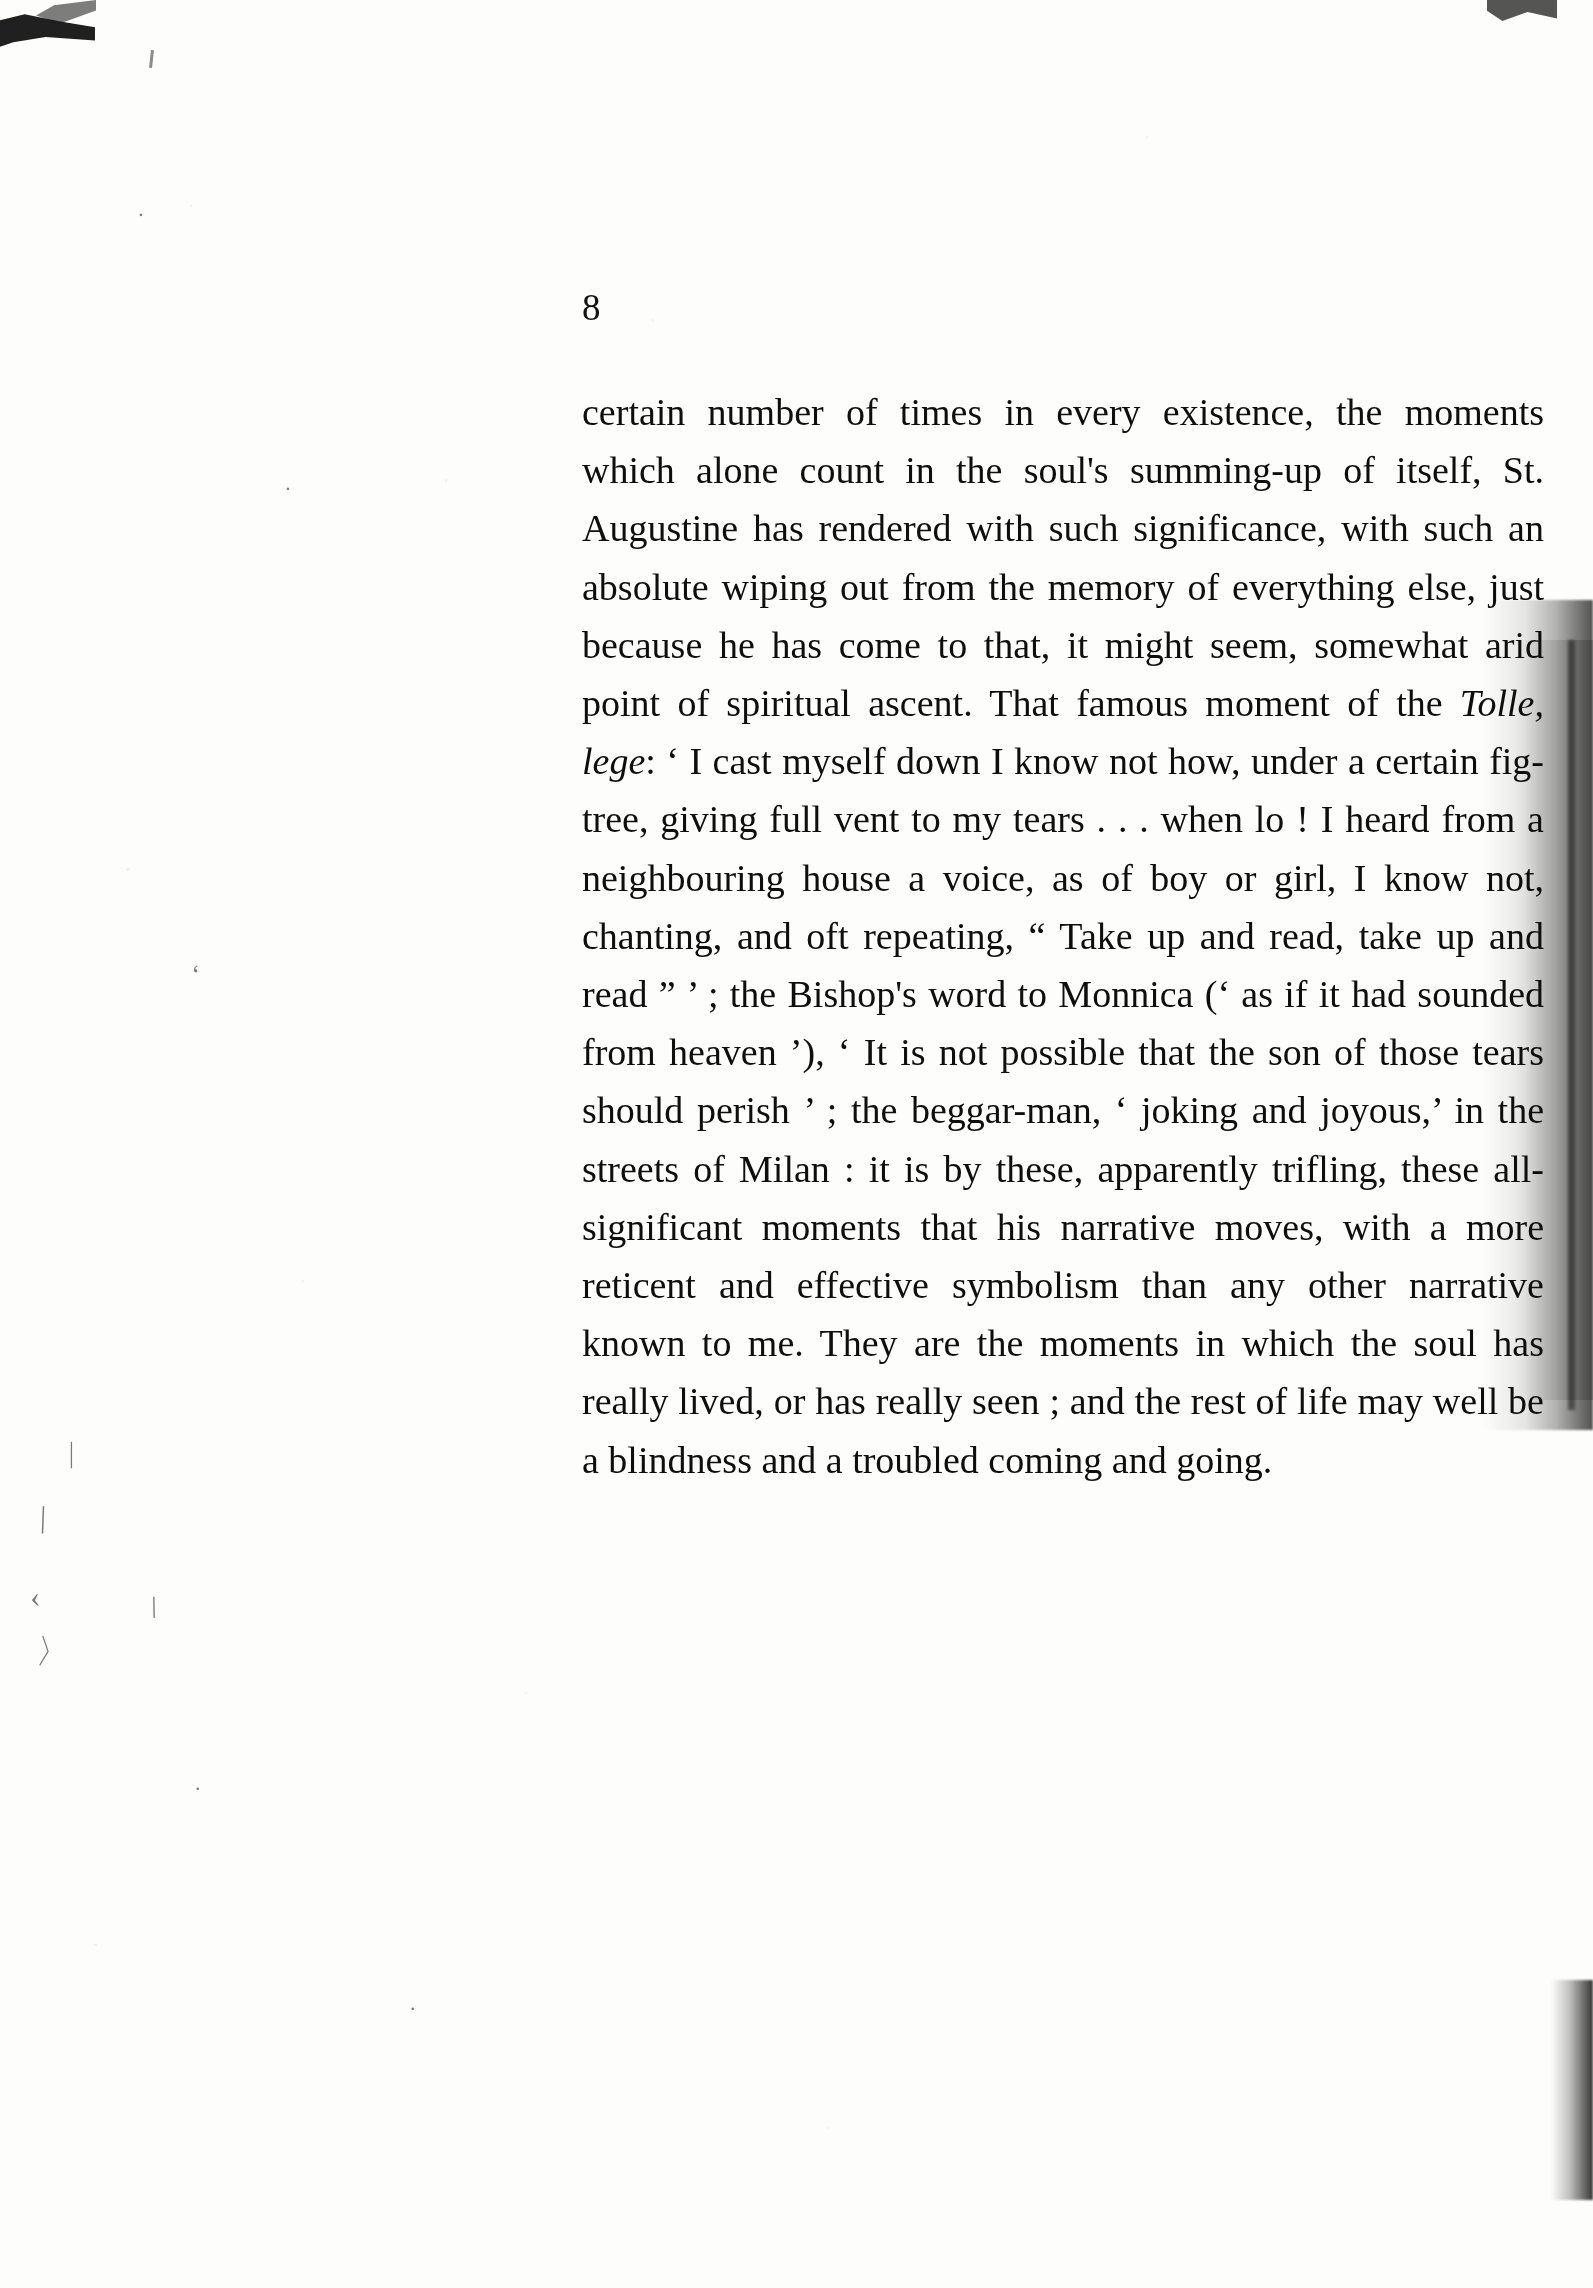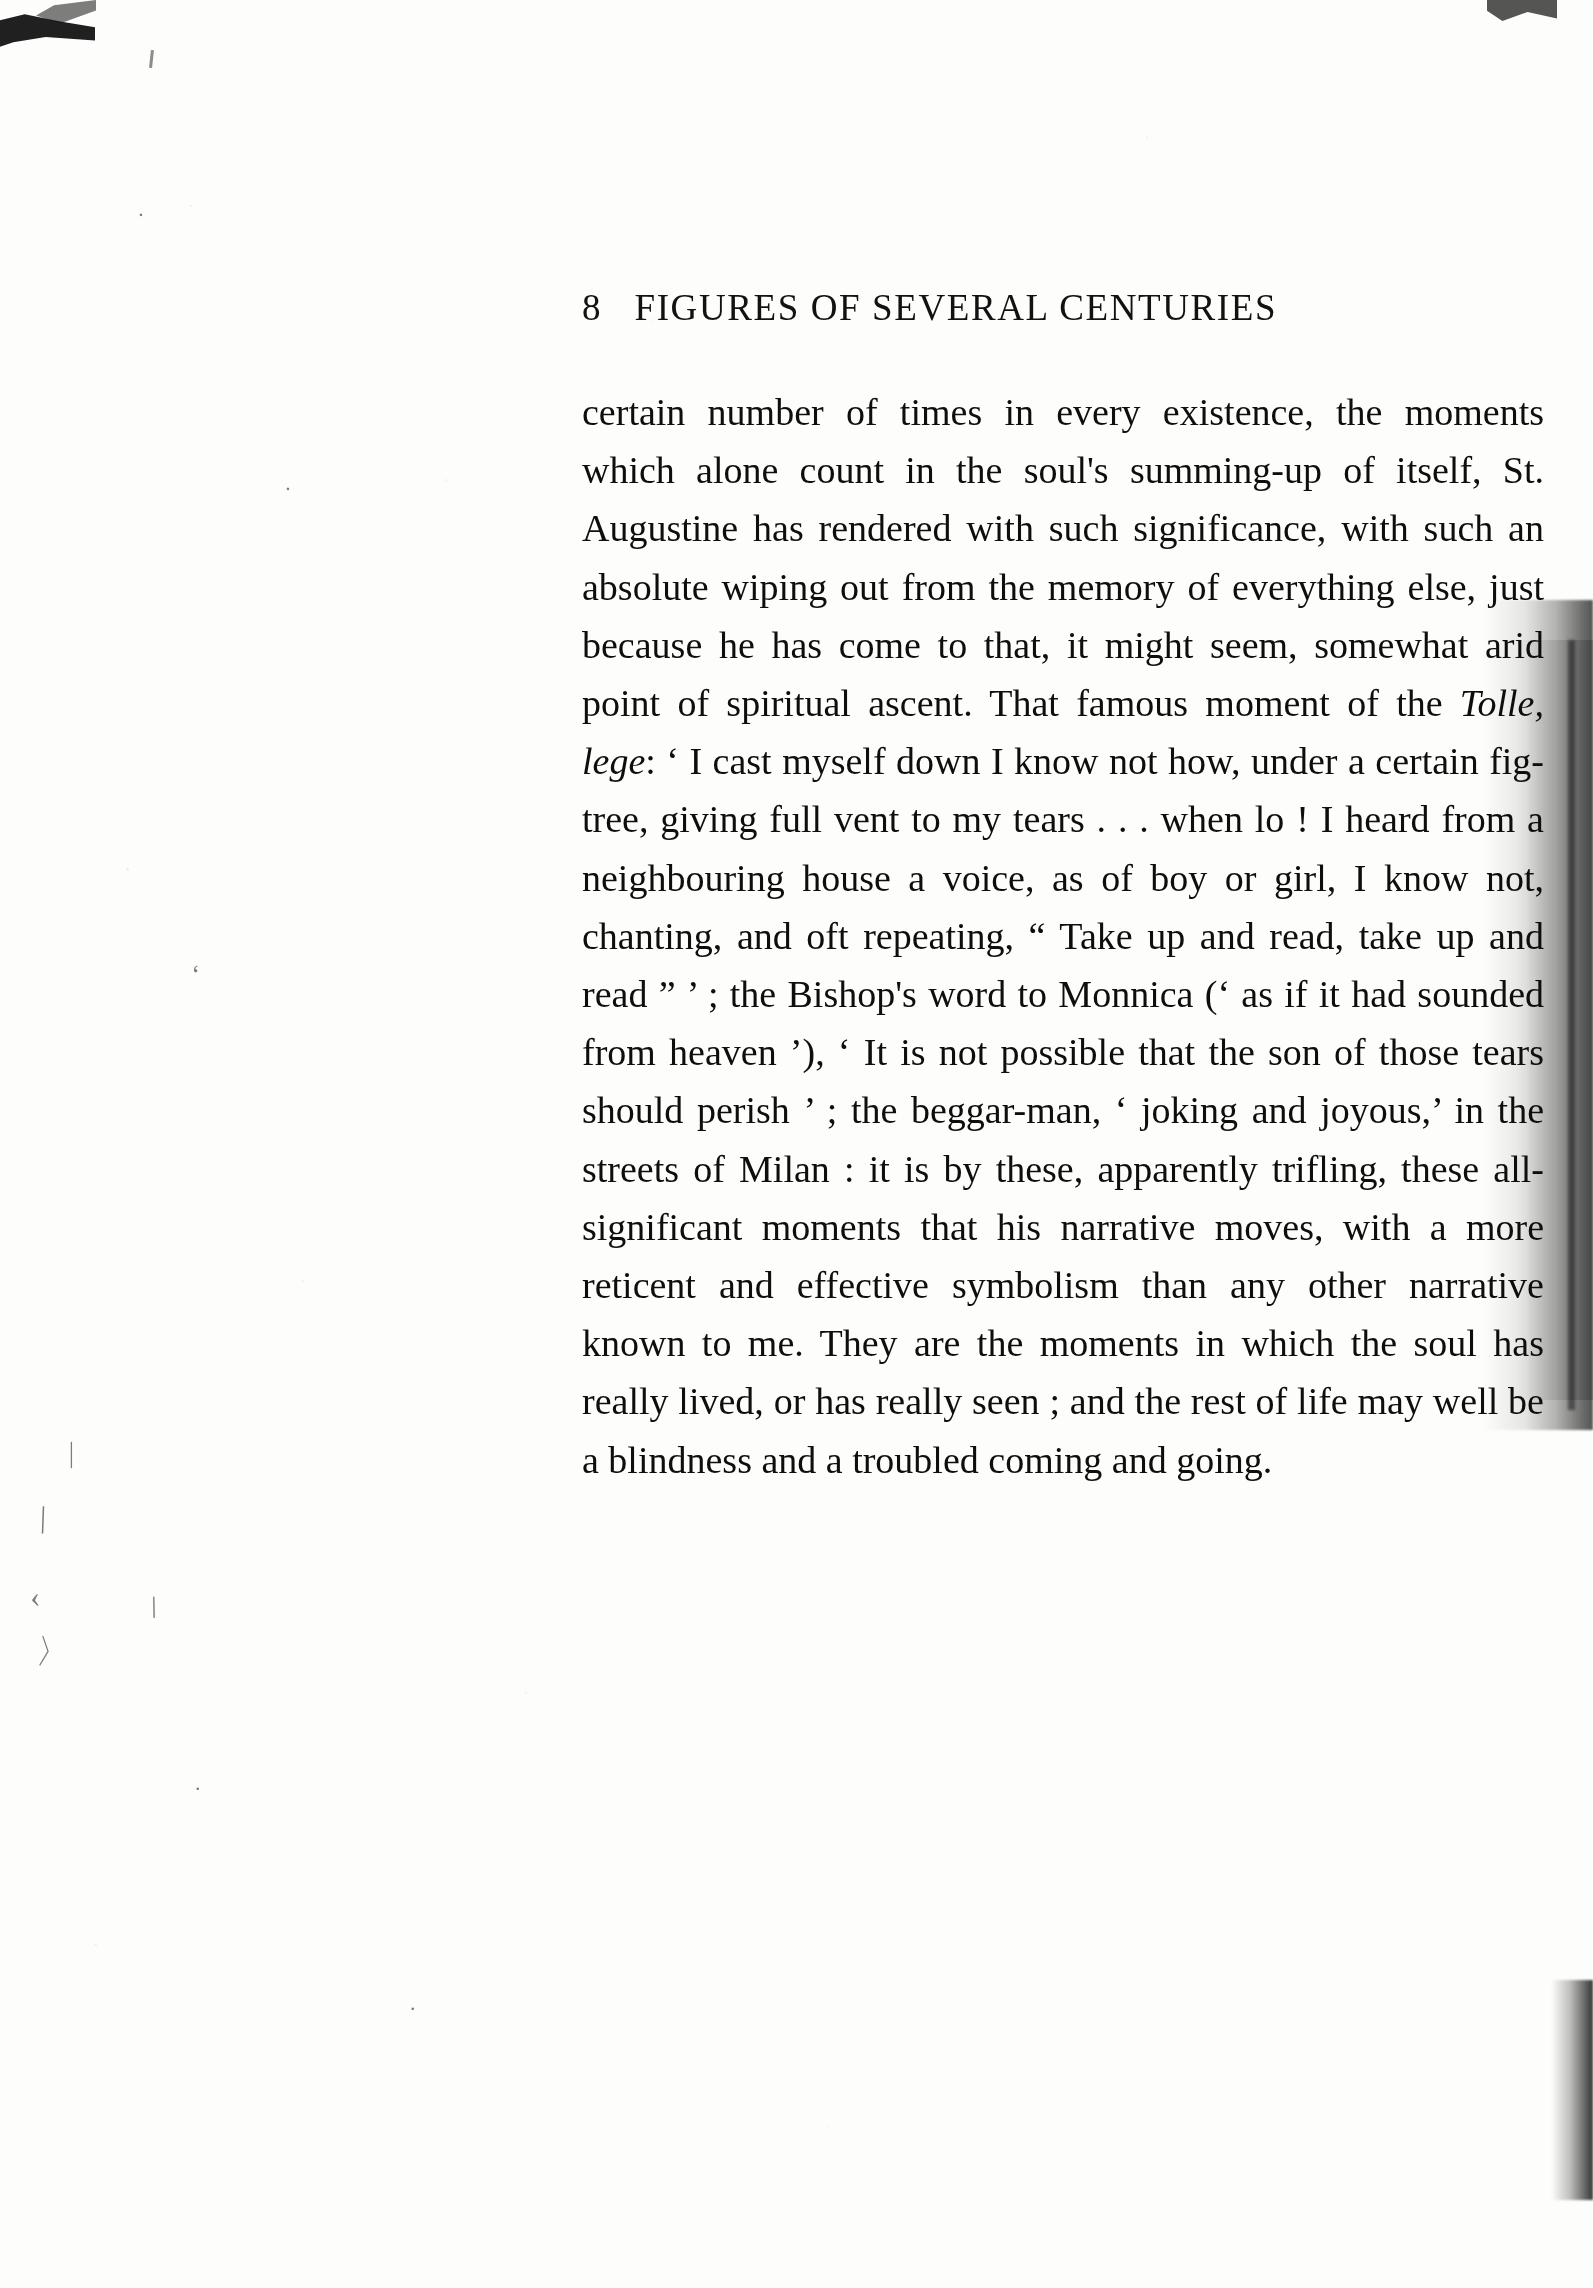--- a/index.html
+++ b/index.html
@@ -204,21 +204,20 @@
   <div class="margin-mark mm-3">‹</div>
   <div class="margin-mark mm-4">〉</div>
   <div class="margin-mark mm-5">\</div>
   <div class="margin-mark mm-8">.</div>
   <div class="margin-mark mm-9">.</div>
 
   <div class="text-column">
 
     <div class="running-head">
       <span class="folio">8</span>
-      <span class="head-title">FIGURES OF SEVERAL CENTURIES</span>
     </div>
 
     <p class="body-text"><span>certain number of times in every existence, the moments which alone count in the soul's summing-up of itself, St. Augustine has rendered with such significance, with such an absolute wiping out from the memory of everything else, just because he has come to that, it might seem, somewhat arid point of spiritual ascent. That famous moment of the </span><span class="ital">Tolle, lege</span><span>: ‘ I cast myself down I know not how, under a certain fig-tree, giving full vent to my tears . . . when lo ! I heard from a neighbouring house a voice, as of boy or girl, I know not, chanting, and oft repeating, “ Take up and read, take up and read ” ’ ; the Bishop's word to Monnica (‘ as if it had sounded from heaven ’), ‘ It is not possible that the son of those tears should perish ’ ; the beggar-man, ‘ joking and joyous,’ in the streets of Milan : it is by these, apparently trifling, these all-significant moments that his narrative moves, with a more reticent and effective symbolism than any other narrative known to me. They are the moments in which the soul has really lived, or has really seen ; and the rest of life may well be a blindness and a troubled coming and going.</span></p>
 
   </div>
 
   <div class="ink-fade"></div>
 
 </div>
 

